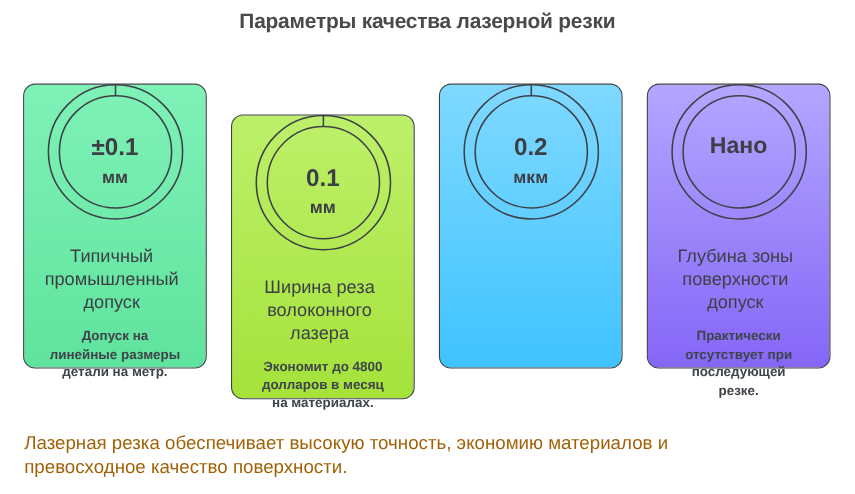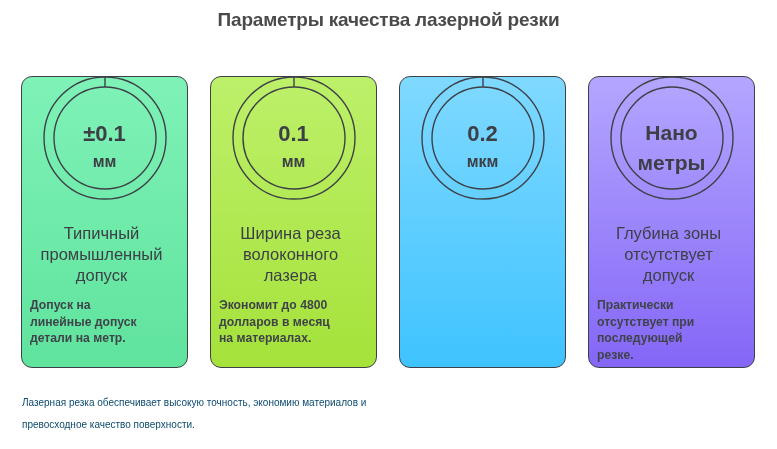--- a/index.html
+++ b/index.html
@@ -1,27 +1,27 @@
 <!DOCTYPE html>
 <html><head>
 <meta charset="utf-8">
 <style>
   html, body { margin:0; padding:0; background:#ffffff; }
   body { width:777px; height:449px; position:relative; overflow:hidden; font-family:"Liberation Sans", "DejaVu Sans", sans-serif; }
   .title { position:absolute; top:9px; left:0; width:777px; text-align:center; font-size:19px; font-weight:bold; color:#4a4a4a; letter-spacing:-0.2px; }
-  .card { position:absolute; top:76px; width:167px; height:292px; border:1.6px solid #3d4147; border-radius:11px; box-sizing:border-box; }
+  .card { position:absolute; top:76px; width:167px; height:259px; border:1.6px solid #3d4147; border-radius:11px; box-sizing:border-box; }
   .ring { position:absolute; left:50%; top:61px; transform:translate(-50%,-50%); }
   .value { position:absolute; left:0; width:100%; text-align:center; font-weight:bold; color:#3c4046; }
   .v1 { top:44px; font-size:22px; }
   .v2 { top:76px; font-size:16px; }
   .heading { position:absolute; top:146px; left:6px; right:12px; text-align:center; font-size:16.5px; line-height:21px; color:#3c4046; font-weight:normal; }
-  .desc { position:absolute; top:220px; left:8px; right:8px; font-size:12.2px; line-height:16.5px; font-weight:bold; color:#3f444a; }
-  .footer { position:absolute; top:392px; left:22px; width:740px; font-size:10px; line-height:22px; color:#0c4a6e; }
+  .desc { position:absolute; top:220px; left:8px; right:8px; text-align:center; font-size:12.2px; line-height:16.5px; font-weight:bold; color:#3f444a; }
+  .footer { position:absolute; top:392px; left:22px; width:740px; font-size:17px; line-height:22px; color:#a16207; }
   .c1 { left:21px; background:linear-gradient(180deg,#7ff2b7 0%,#5fe39d 100%); }
-  .c2 { left:210px; background:linear-gradient(180deg,#bdf06a 0%,#a5e23a 100%); }
+  .c2 { left:210px; background:linear-gradient(180deg,#bdf06a 0%,#a5e23a 100%);margin-top:28px; }
   .c3 { left:399px; background:linear-gradient(180deg,#7fd9ff 0%,#3fc3ff 100%); }
   .c4 { left:588px; background:linear-gradient(180deg,#b4a6ff 0%,#8566f7 100%); }
 </style>
 </head>
 <body>
 
 <div class="title">Параметры качества лазерной резки</div>
 
 <div class="card c1">
   <svg class="ring" width="126" height="126" viewBox="0 0 126 126">
@@ -31,21 +31,21 @@
   </svg>
   <div class="value v1">±0.1</div>
   <div class="value v2">мм</div>
   <div class="heading">
     <div>Типичный</div>
     <div>промышленный</div>
     <div>допуск</div>
   </div>
   <div class="desc">
     <div>Допуск на</div>
-    <div>линейные допуск</div>
+    <div>линейные размеры</div>
     <div>детали на метр.</div>
   </div>
 </div>
 
 <div class="card c2">
   <svg class="ring" width="126" height="126" viewBox="0 0 126 126">
     <circle cx="63" cy="63" r="61" fill="none" stroke="#3d4147" stroke-width="1.4"></circle>
     <circle cx="63" cy="63" r="51" fill="none" stroke="#3d4147" stroke-width="1.4"></circle>
     <line x1="63" y1="2" x2="63" y2="12" stroke="#3d4147" stroke-width="1.4"></line>
   </svg>
@@ -72,24 +72,23 @@
   <div class="value v1">0.2</div>
   <div class="value v2">мкм</div>
 </div>
 
 <div class="card c4">
   <svg class="ring" width="126" height="126" viewBox="0 0 126 126">
     <circle cx="63" cy="63" r="61" fill="none" stroke="#3d4147" stroke-width="1.4"></circle>
     <circle cx="63" cy="63" r="51" fill="none" stroke="#3d4147" stroke-width="1.4"></circle>
   </svg>
   <div class="value v1" style="font-size:21px;">Нано</div>
-  <div class="value v2" style="font-size:21px; top:74px;">метры</div>
   <div class="heading">
     <div>Глубина зоны</div>
-    <div>отсутствует</div>
+    <div>поверхности</div>
     <div>допуск</div>
   </div>
   <div class="desc">
     <div>Практически</div>
     <div>отсутствует при</div>
     <div>последующей</div>
     <div>резке.</div>
   </div>
 </div>
 

